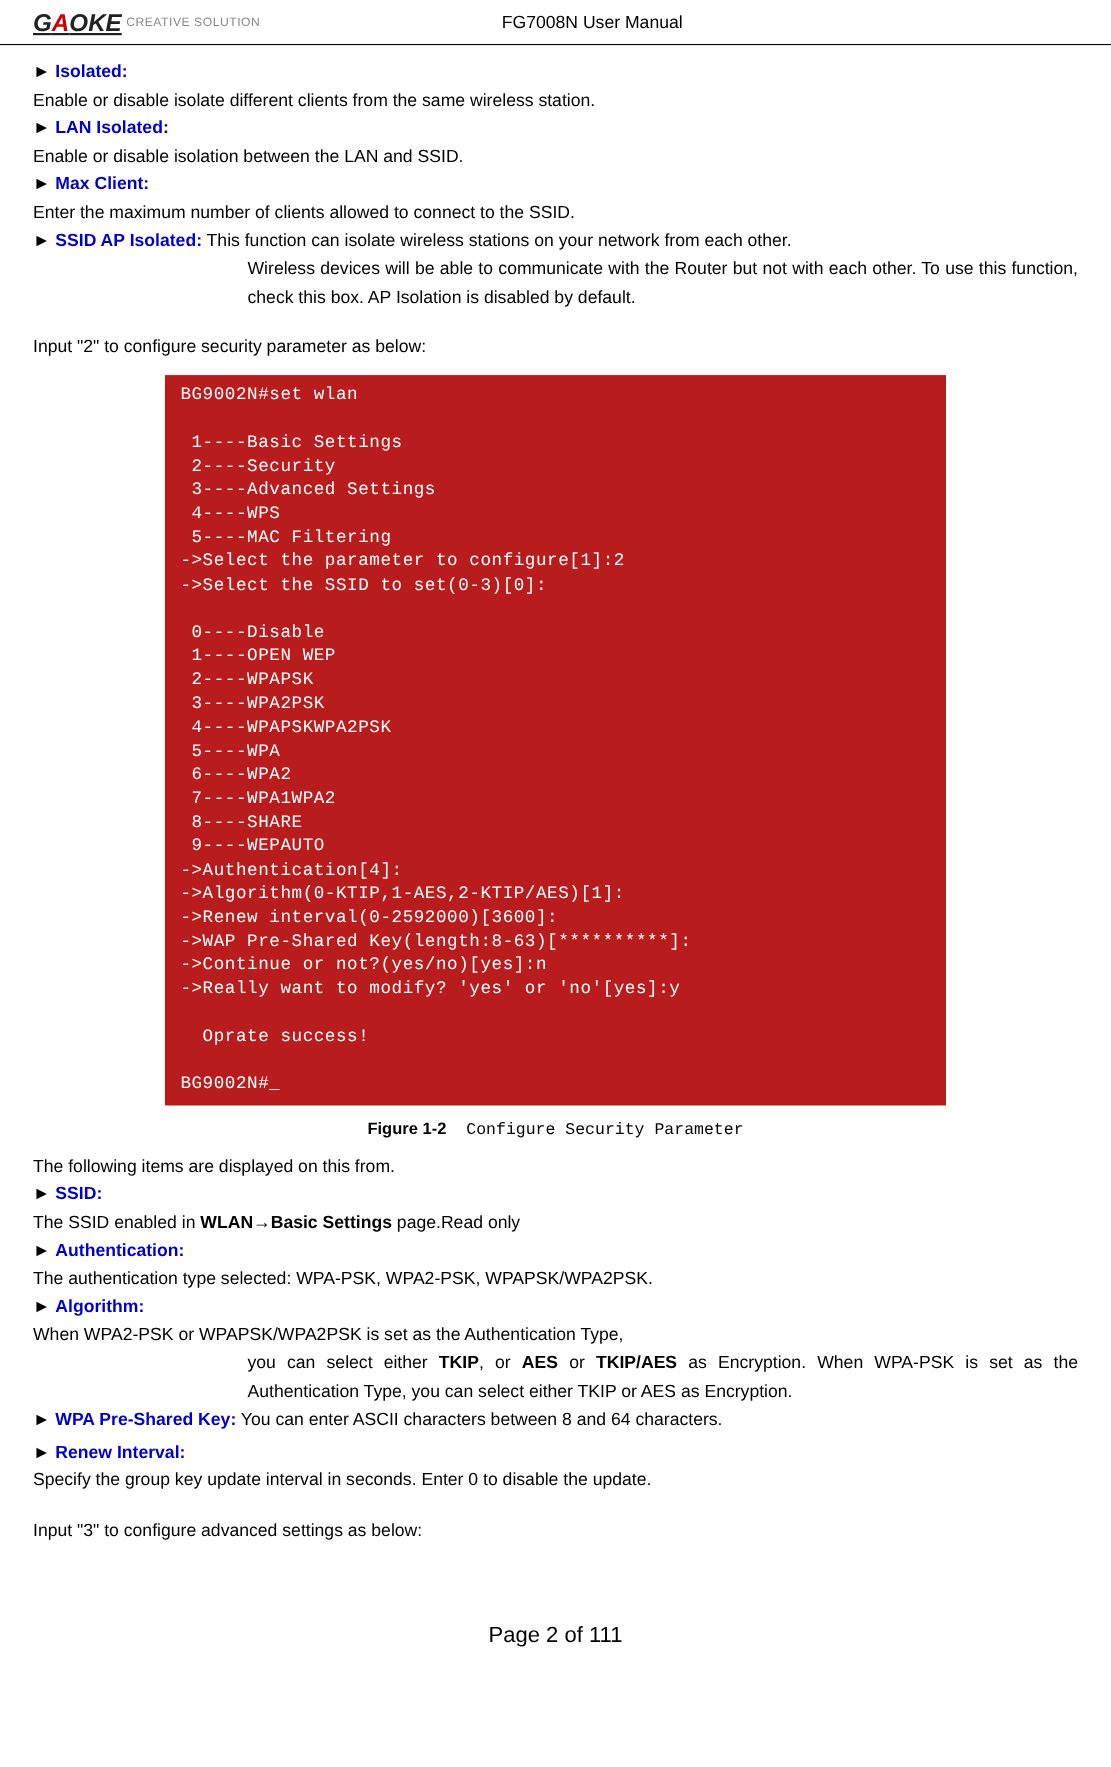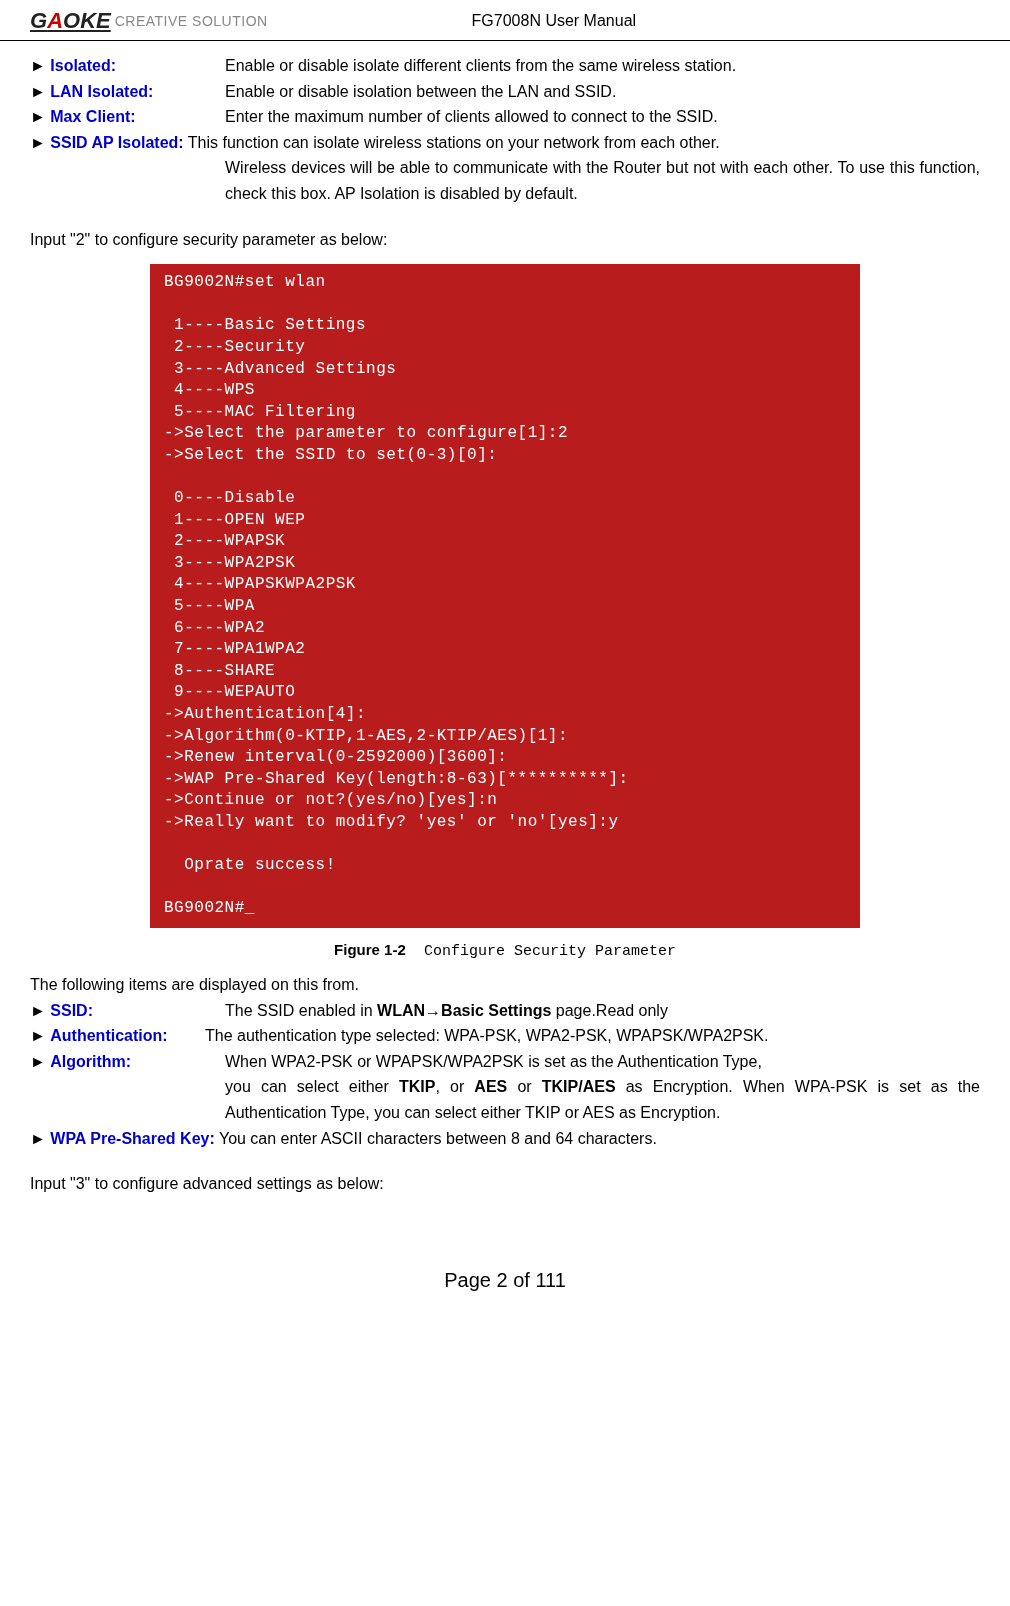--- a/index.html
+++ b/index.html
@@ -21,21 +21,21 @@
       justify-content: space-between;
       align-items: center;
       padding: 8px 30px 6px 30px;
       border-bottom: 1.5px solid #000;
     }
     .logo-area {
       display: flex;
       align-items: center;
     }
     .tagline {
-      font-size: 14px;
+      font-size: 11px;
       color: #888;
       margin-left: 4px;
       letter-spacing: 0.5px;
     }
     .header-title {
       font-size: 16px;
       text-align: center;
     }
     .content {
       padding: 12px 30px 0 30px;
@@ -93,20 +93,21 @@
       font-weight: bold;
     }
     .footer {
       text-align: center;
       font-size: 20px;
       margin-top: 40px;
       padding-bottom: 20px;
     }
     .def-ssid {
       display: flex;
+      flex-direction: column;
     }
     .def-ssid .label {
       width: 195px;
       flex-shrink: 0;
     }
     .bottom-spacer {
       height: 20px;
     }
   </style>
 </head>
@@ -207,19 +208,23 @@
     </div>
     <div class="indent-body justified">
       you can select either <span class="bold">TKIP</span><span>, or </span><span class="bold">AES</span><span> or </span><span class="bold">TKIP/AES</span> as Encryption. When WPA-PSK is set as the Authentication Type, you can select either TKIP or AES as Encryption.
     </div>
   </div>
 
   <div class="def-row">
     <span class="arrow">► </span><span class="term">WPA Pre-Shared Key:</span><span class="def-text"> You can enter ASCII characters between 8 and 64 characters.</span>
   </div>
 
+  <div class="def-ssid">
+    <div class="label" style="width:195px;"><span class="arrow">► </span><span class="term">Renew Interval:</span></div>
+    <div class="def-text">Specify the group key update interval in seconds. Enter 0 to disable the update.</div>
+  </div>
 
   <div class="para">Input "3" to configure advanced settings as below:</div>
 
   <div class="bottom-spacer"></div>
 </div>
 
 <div class="footer">Page 2 of 111</div>
 
 </body></html>

